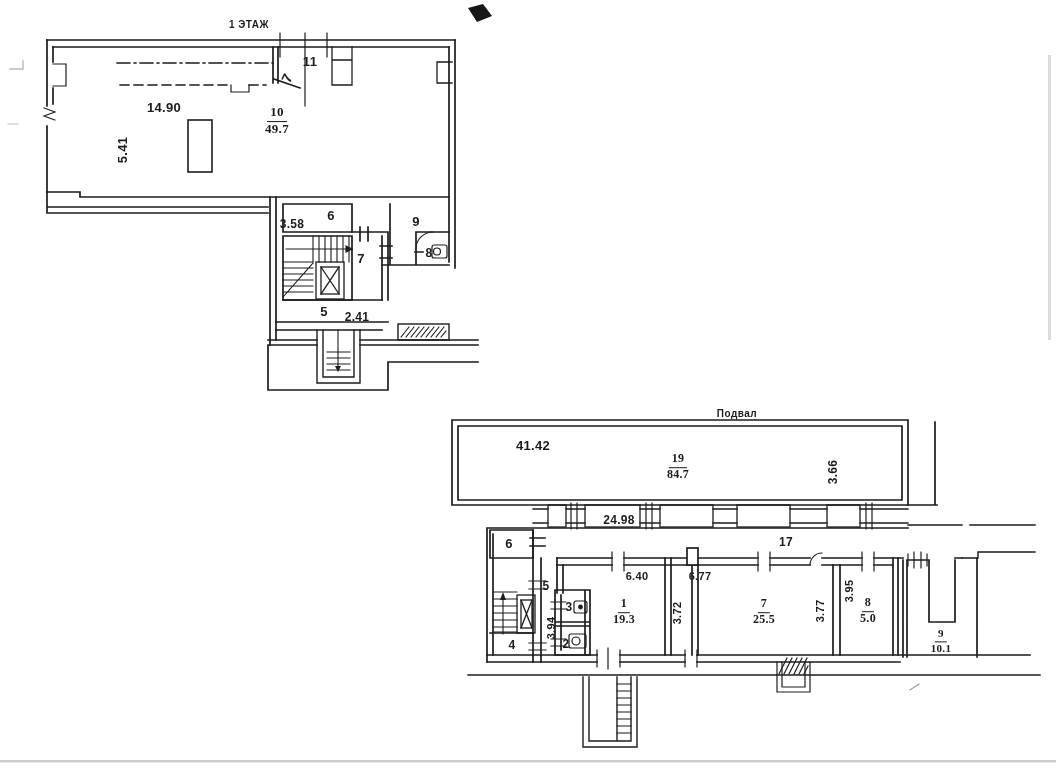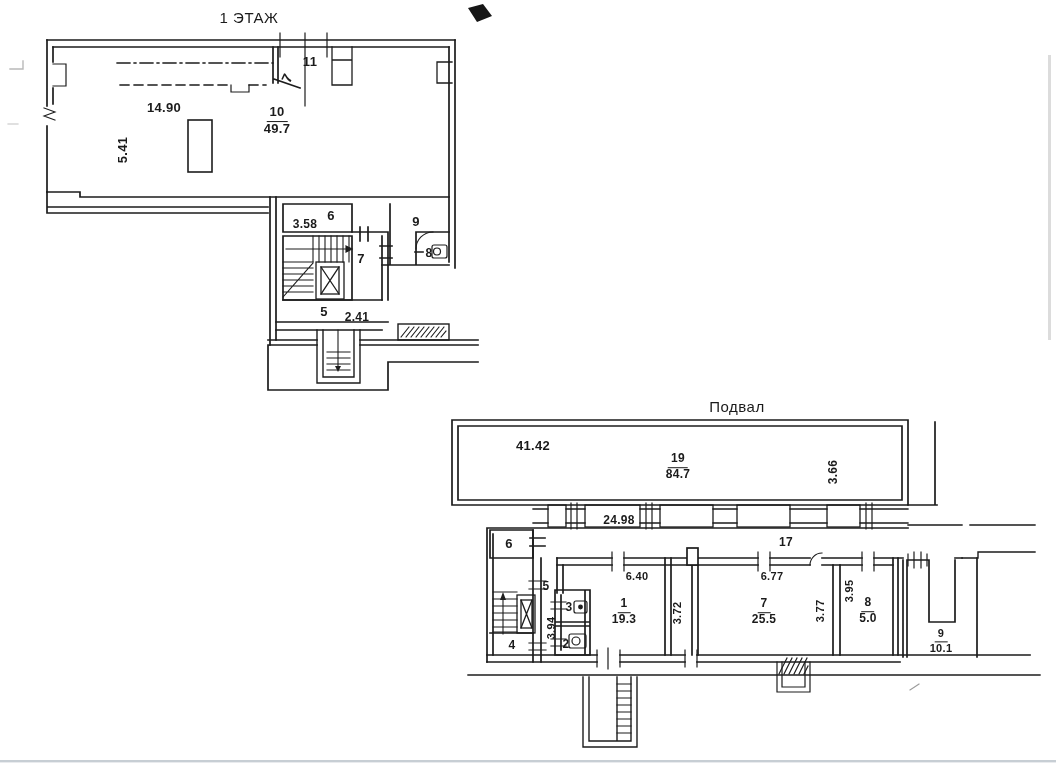--- a/index.html
+++ b/index.html
@@ -5,24 +5,24 @@
   html,body{margin:0;padding:0;background:#e9e9e9;}
   .page{position:relative;width:1056px;height:768px;background:#ffffff;overflow:hidden;
         font-family:"Liberation Sans", sans-serif;}
   svg{position:absolute;left:0;top:0;}
   .lbl{position:absolute;transform:translate(-50%,-50%);font-size:12px;font-weight:600;
        color:#1b1b1b;letter-spacing:.3px;white-space:nowrap;line-height:1;}
   .fs13{font-size:13px;}
   .fs11{font-size:11px;}
   .rot{transform:translate(-50%,-50%) rotate(-90deg);}
   .tilt{transform:translate(-50%,-50%) rotate(-65deg);font-size:14px;}
-  .frac{text-align:center;line-height:1.15;}
+  .frac{text-align:center;line-height:1.15;font-family:Liberation Serif, serif;}
   .frac .num{display:inline-block;border-bottom:1.5px solid #1b1b1b;padding:0 3px 1px 3px;}
   .frac .den{display:block;}
-  .title{font-size:15px;font-weight:400;letter-spacing:.5px;}
+  .title{font-size:10px;font-weight:700;letter-spacing:.5px;margin-top:8px;}
 </style>
 </head>
 <body>
 
 <div class="page">
 
 <svg width="1056" height="768" viewBox="0 0 1056 768">
   <g stroke="#1d1d1d" fill="none" stroke-width="1.7" stroke-linecap="square">
 
     <g>
@@ -201,40 +201,40 @@
 
 <div class="lbl title" style="left:249px;top:17px">1 ЭТАЖ</div>
 <div class="lbl tilt" style="left:287px;top:78px">7</div>
 <div class="lbl fs13" style="left:310px;top:61px">11</div>
 <div class="lbl fs13" style="left:164px;top:107px">14.90</div>
 <div class="lbl frac fs13" style="left:277px;top:121px">
   <span class="num">10</span>
   <span class="den">49.7</span>
 </div>
 <div class="lbl rot fs13" style="left:122px;top:150px">5.41</div>
-<div class="lbl" style="left:305px;top:224px">3.58</div>
+<div class="lbl" style="left:292px;top:224px">3.58</div>
 <div class="lbl fs13" style="left:331px;top:215px">6</div>
 <div class="lbl fs13" style="left:416px;top:221px">9</div>
 <div class="lbl fs13" style="left:361px;top:258px">7</div>
 <div class="lbl" style="left:429px;top:253px">8</div>
 <div class="lbl fs13" style="left:324px;top:311px">5</div>
 <div class="lbl" style="left:357px;top:317px">2.41</div>
 
 <div class="lbl title" style="left:737px;top:406px">Подвал</div>
 <div class="lbl fs13" style="left:533px;top:445px">41.42</div>
 <div class="lbl frac" style="left:678px;top:467px">
   <span class="num">19</span>
   <span class="den">84.7</span>
 </div>
 <div class="lbl rot" style="left:833px;top:472px">3.66</div>
 <div class="lbl fs13" style="left:509px;top:543px">6</div>
 <div class="lbl" style="left:619px;top:520px">24.98</div>
 <div class="lbl" style="left:786px;top:542px">17</div>
 <div class="lbl fs11" style="left:637px;top:576px">6.40</div>
-<div class="lbl fs11" style="left:772px;top:576px">6.77</div>
+<div class="lbl fs11" style="left:700px;top:576px">6.77</div>
 <div class="lbl" style="left:546px;top:586px">5</div>
 <div class="lbl rot fs11" style="left:849px;top:591px">3.95</div>
 <div class="lbl" style="left:569px;top:607px">3</div>
 <div class="lbl frac" style="left:624px;top:612px">
   <span class="num">1</span>
   <span class="den">19.3</span>
 </div>
 <div class="lbl rot fs11" style="left:677px;top:613px">3.72</div>
 <div class="lbl frac" style="left:764px;top:612px">
   <span class="num">7</span>

